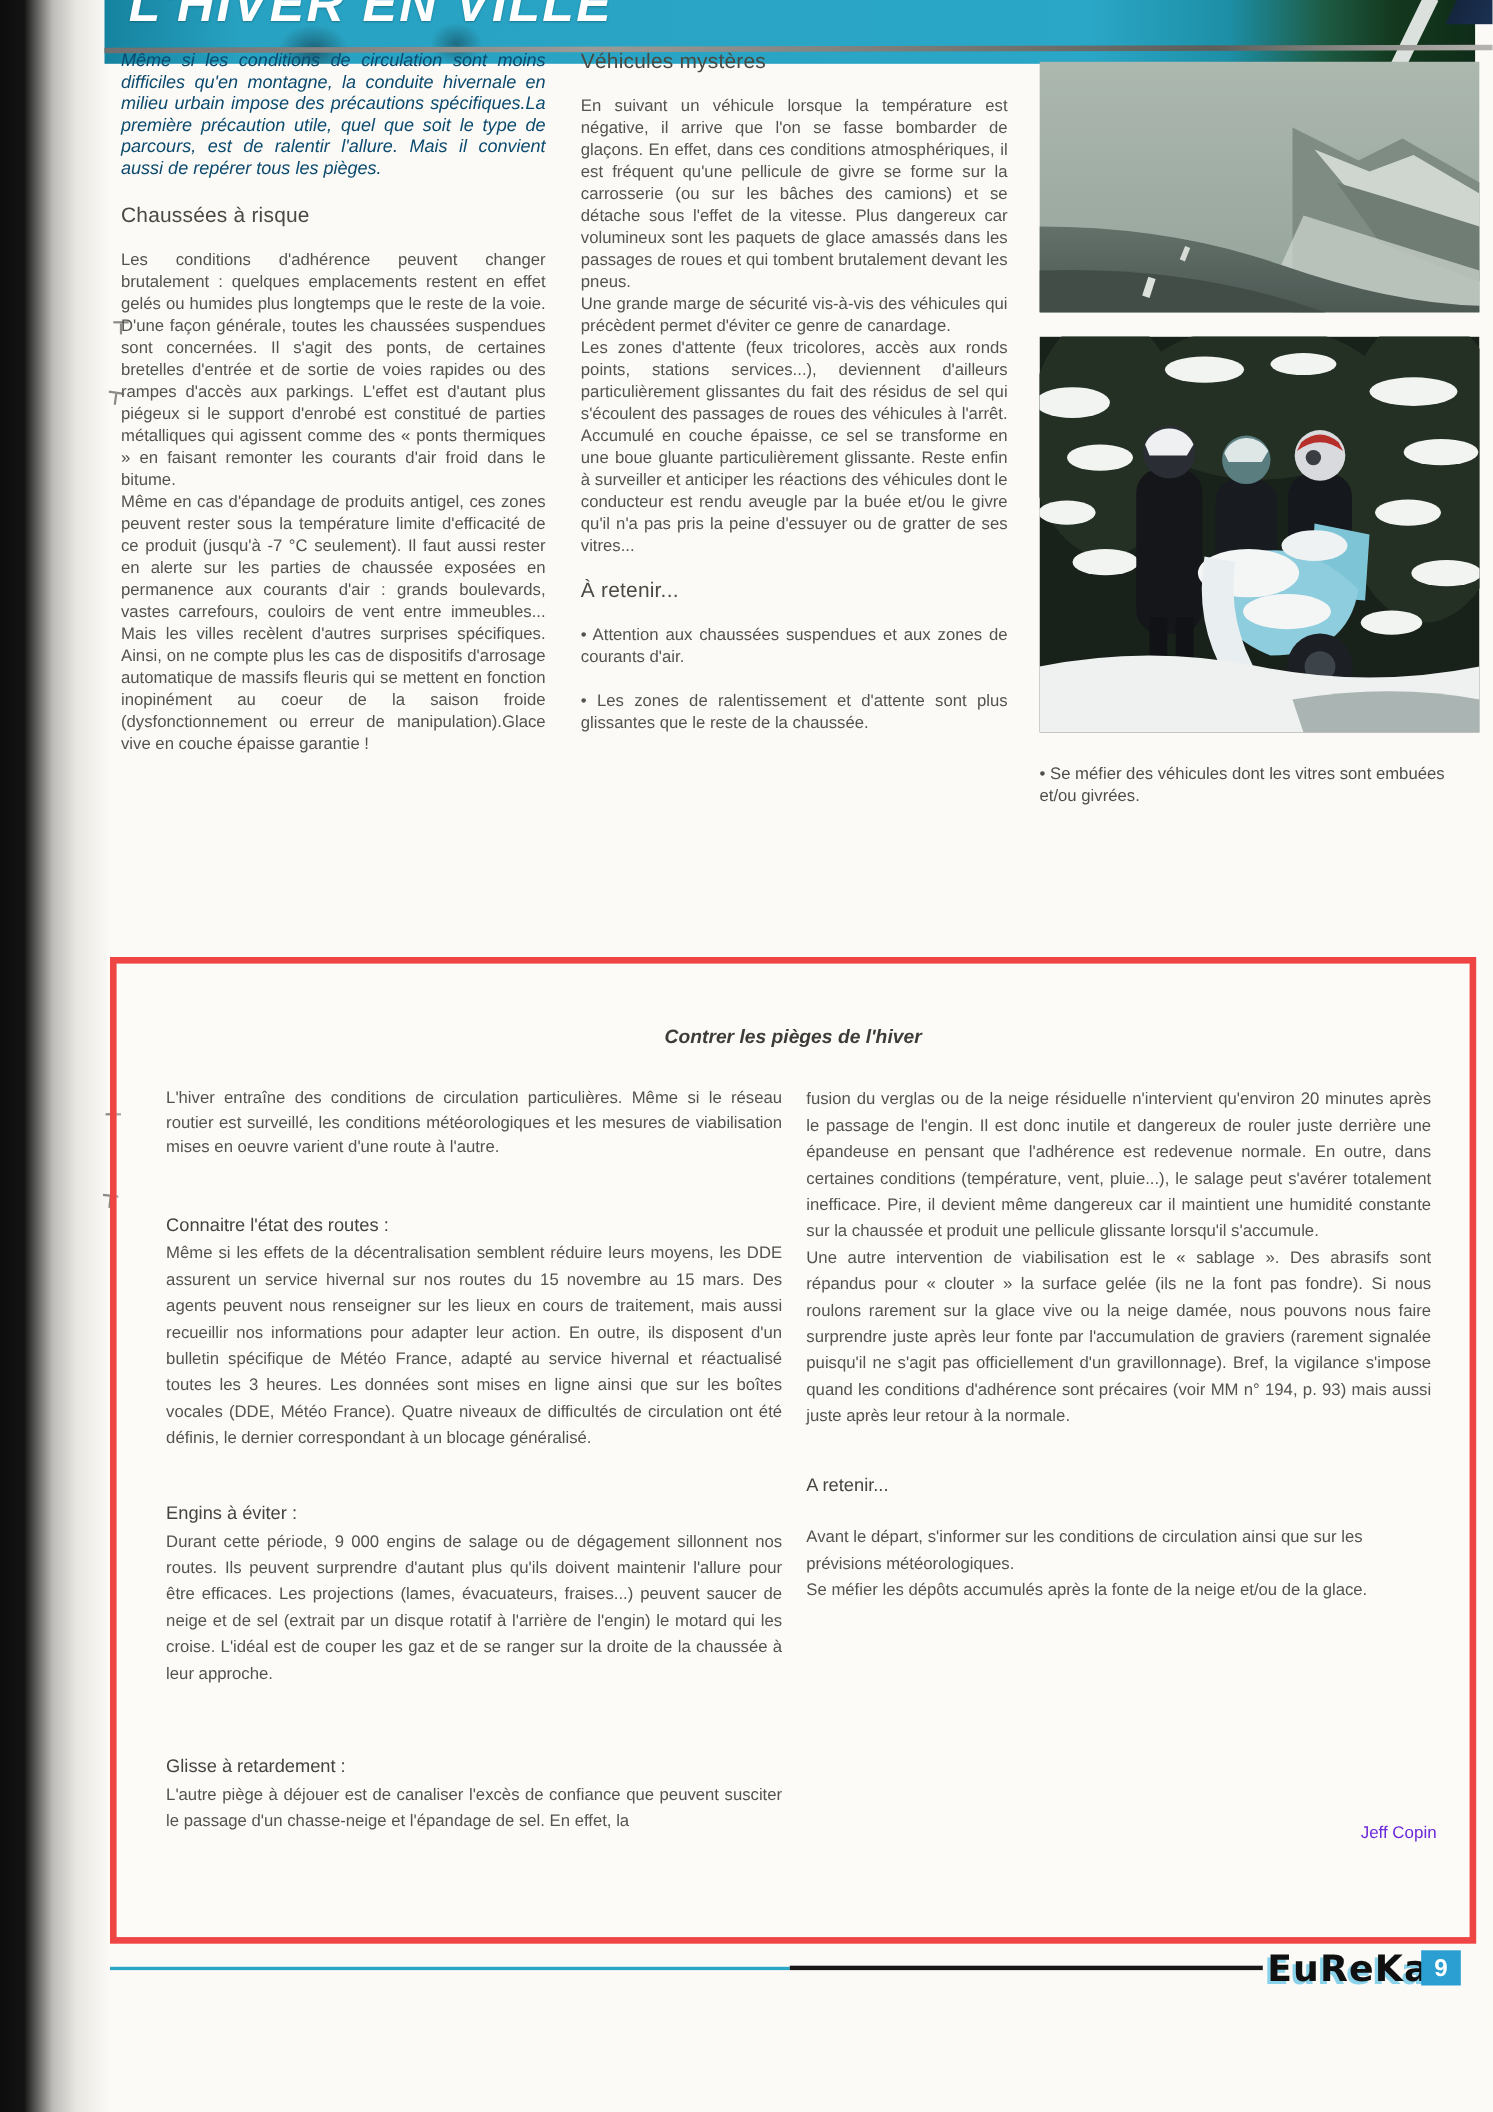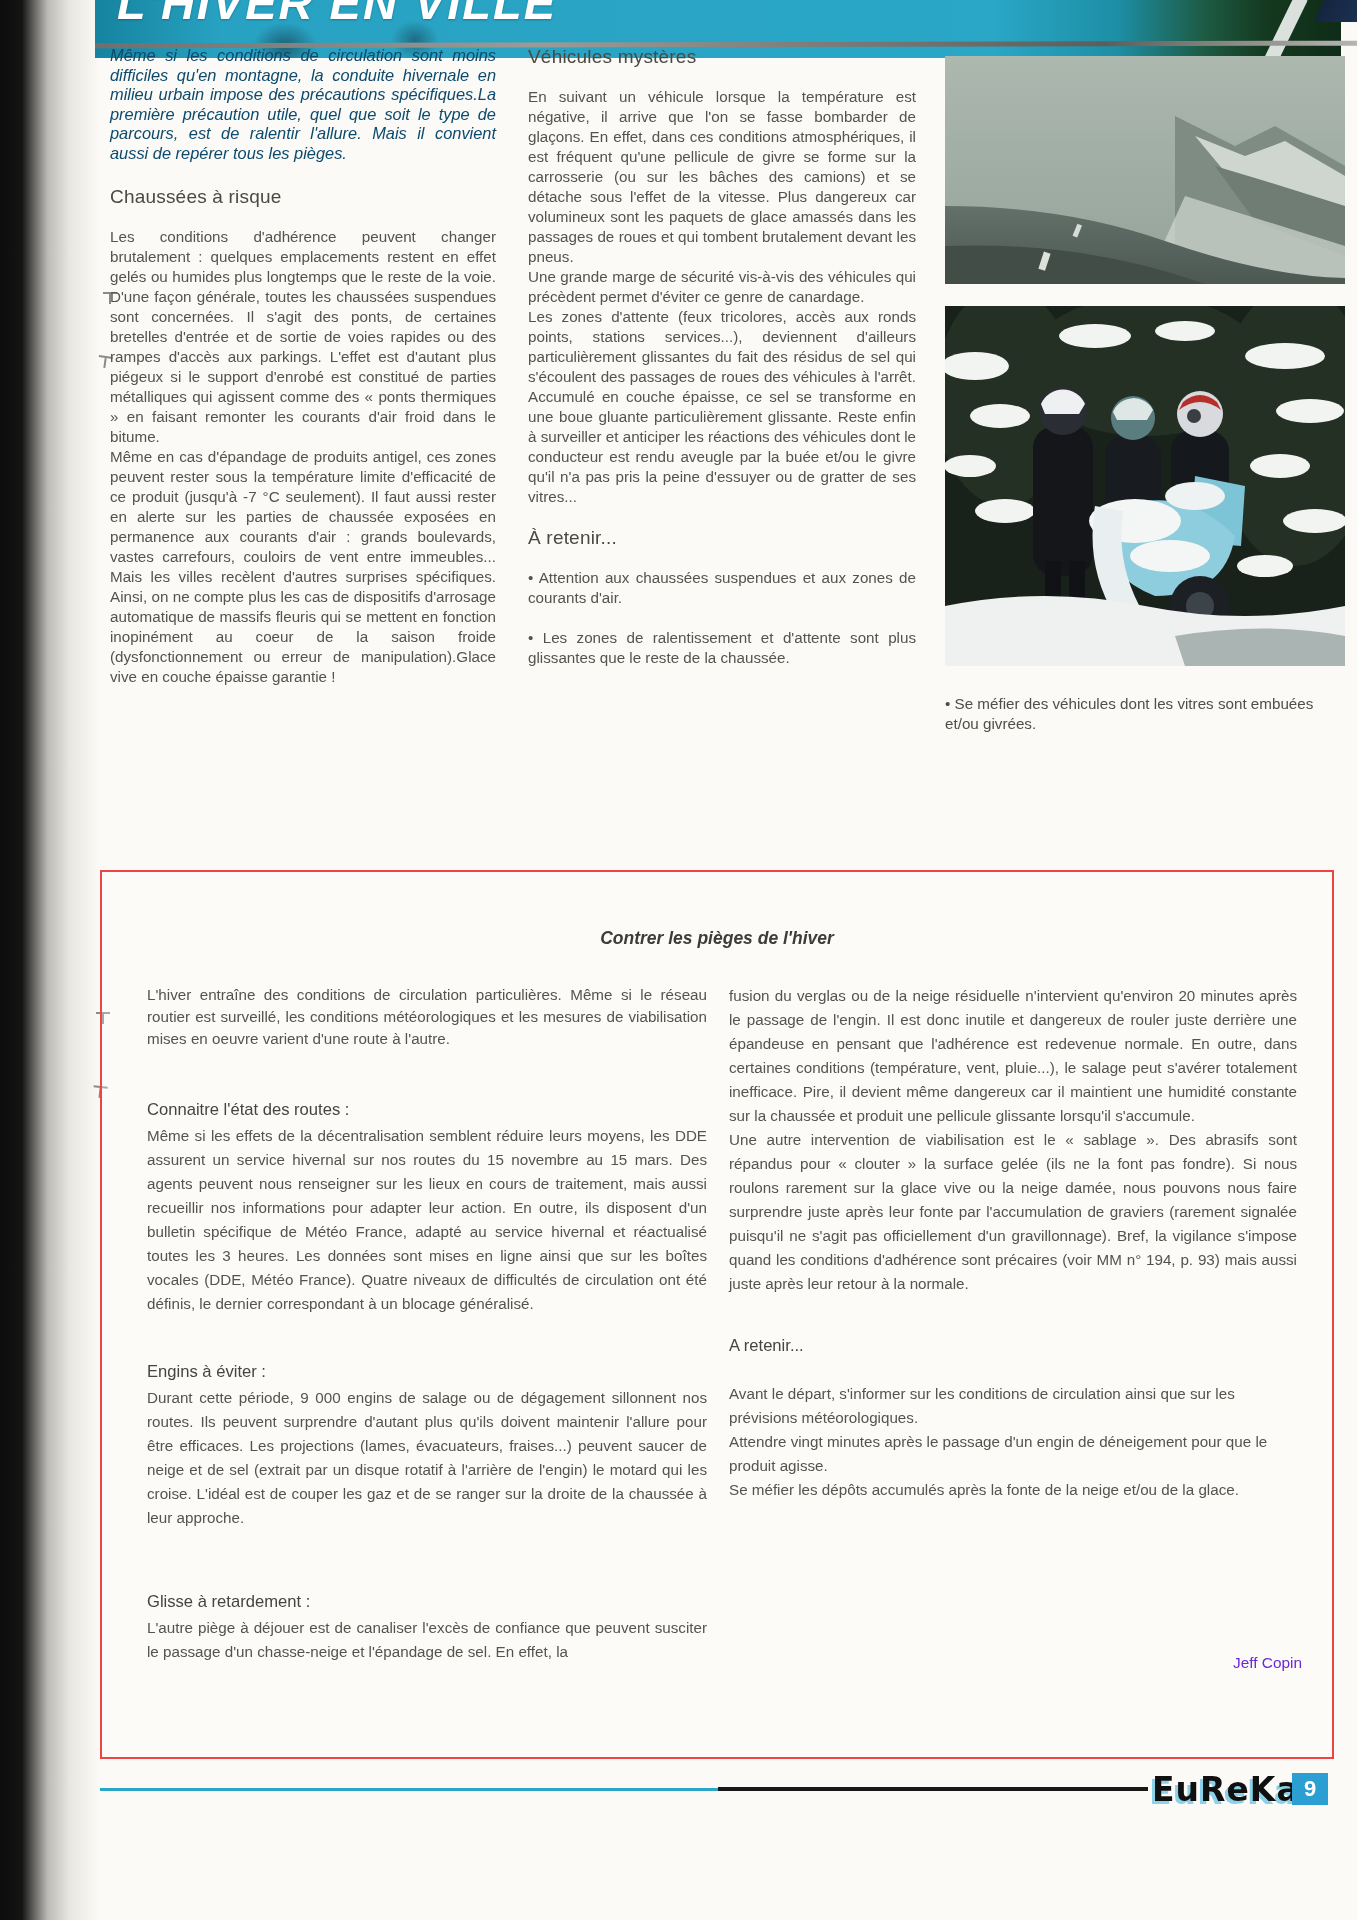--- a/index.html
+++ b/index.html
@@ -49,21 +49,21 @@
   .intro{font-size:16.4px;line-height:19.6px;font-style:italic;color:#0c4a6e;margin:0 0 22px;}
   h3.sec{font-size:19px;font-weight:400;color:#4a4942;margin:0 0 19px;letter-spacing:.2px;text-align:left;}
   .remember{margin-top:20px;}
   .remember .bullet{font-size:15.2px;line-height:20px;margin:0 0 20px;}
   
   .photo{position:absolute;display:block;}
   .caption{position:absolute;font-size:15.2px;line-height:20px;text-align:left;color:#504e49;}
   
   .feature-box{
     position:absolute;left:100px;top:870px;width:1230px;height:885px;
-    border:2px solid #ef4444;background:rgba(255,255,255,.25);
+    border:6px solid #ef4444;background:rgba(255,255,255,.25);
   }
   .box-title{
     position:absolute;left:0;top:56px;width:100%;text-align:center;
     font-size:17.5px;font-weight:bold;font-style:italic;color:#3d3c38;margin:0;
   }
   .box-col{position:absolute;text-align:justify;}
   .box-intro{font-size:15.2px;line-height:22px;margin:0;}
   h4.box-sec{font-size:16.6px;font-weight:400;color:#454440;margin:0 0 4px;text-align:left;}
   .box-block{margin:0 0 34px;}
   .sig{position:absolute;right:30px;top:782px;font-size:15.4px;color:#6d28d9;}
@@ -218,21 +218,20 @@
   </div>
 
   <div class="box-col" style="left:627px;top:112px;width:568px;">
     <p class="body-txt" style="line-height:24px;">fusion du verglas ou de la neige résiduelle n'intervient qu'environ 20 minutes après le passage de l'engin. Il est donc inutile et dangereux de rouler juste derrière une épandeuse en pensant que l'adhérence est redevenue normale. En outre, dans certaines conditions (température, vent, pluie...), le salage peut s'avérer totalement inefficace. Pire, il devient même dangereux car il maintient une humidité constante sur la chaussée et produit une pellicule glissante lorsqu'il s'accumule.</p>
     <p class="body-txt" style="line-height:24px;">Une autre intervention de viabilisation est le « sablage ». Des abrasifs sont répandus pour « clouter » la surface gelée (ils ne la font pas fondre). Si nous roulons rarement sur la glace vive ou la neige damée, nous pouvons nous faire surprendre juste après leur fonte par l'accumulation de graviers (rarement signalée puisqu'il ne s'agit pas officiellement d'un gravillonnage). Bref, la vigilance s'impose quand les conditions d'adhérence sont précaires (voir MM n° 194, p. 93) mais aussi juste après leur retour à la normale.</p>
 
     <div style="margin-top:40px;">
       <h4 class="box-sec" style="margin-bottom:26px;margin-top:39px;">A retenir...</h4>
       <div class="box-remember-lines" style="text-align:left;">
         <div>Avant le départ, s'informer sur les conditions de circulation ainsi que sur les prévisions météorologiques.</div>
-        <div>Attendre vingt minutes après le passage d'un engin de déneigement pour que le produit agisse.</div>
         <div>Se méfier les dépôts accumulés après la fonte de la neige et/ou de la glace.</div>
       </div>
     </div>
   </div>
 
   <div class="sig">Jeff Copin</div>
 </div>
 
 <div class="foot-line-teal"></div>
 <div class="foot-line-black"></div>

